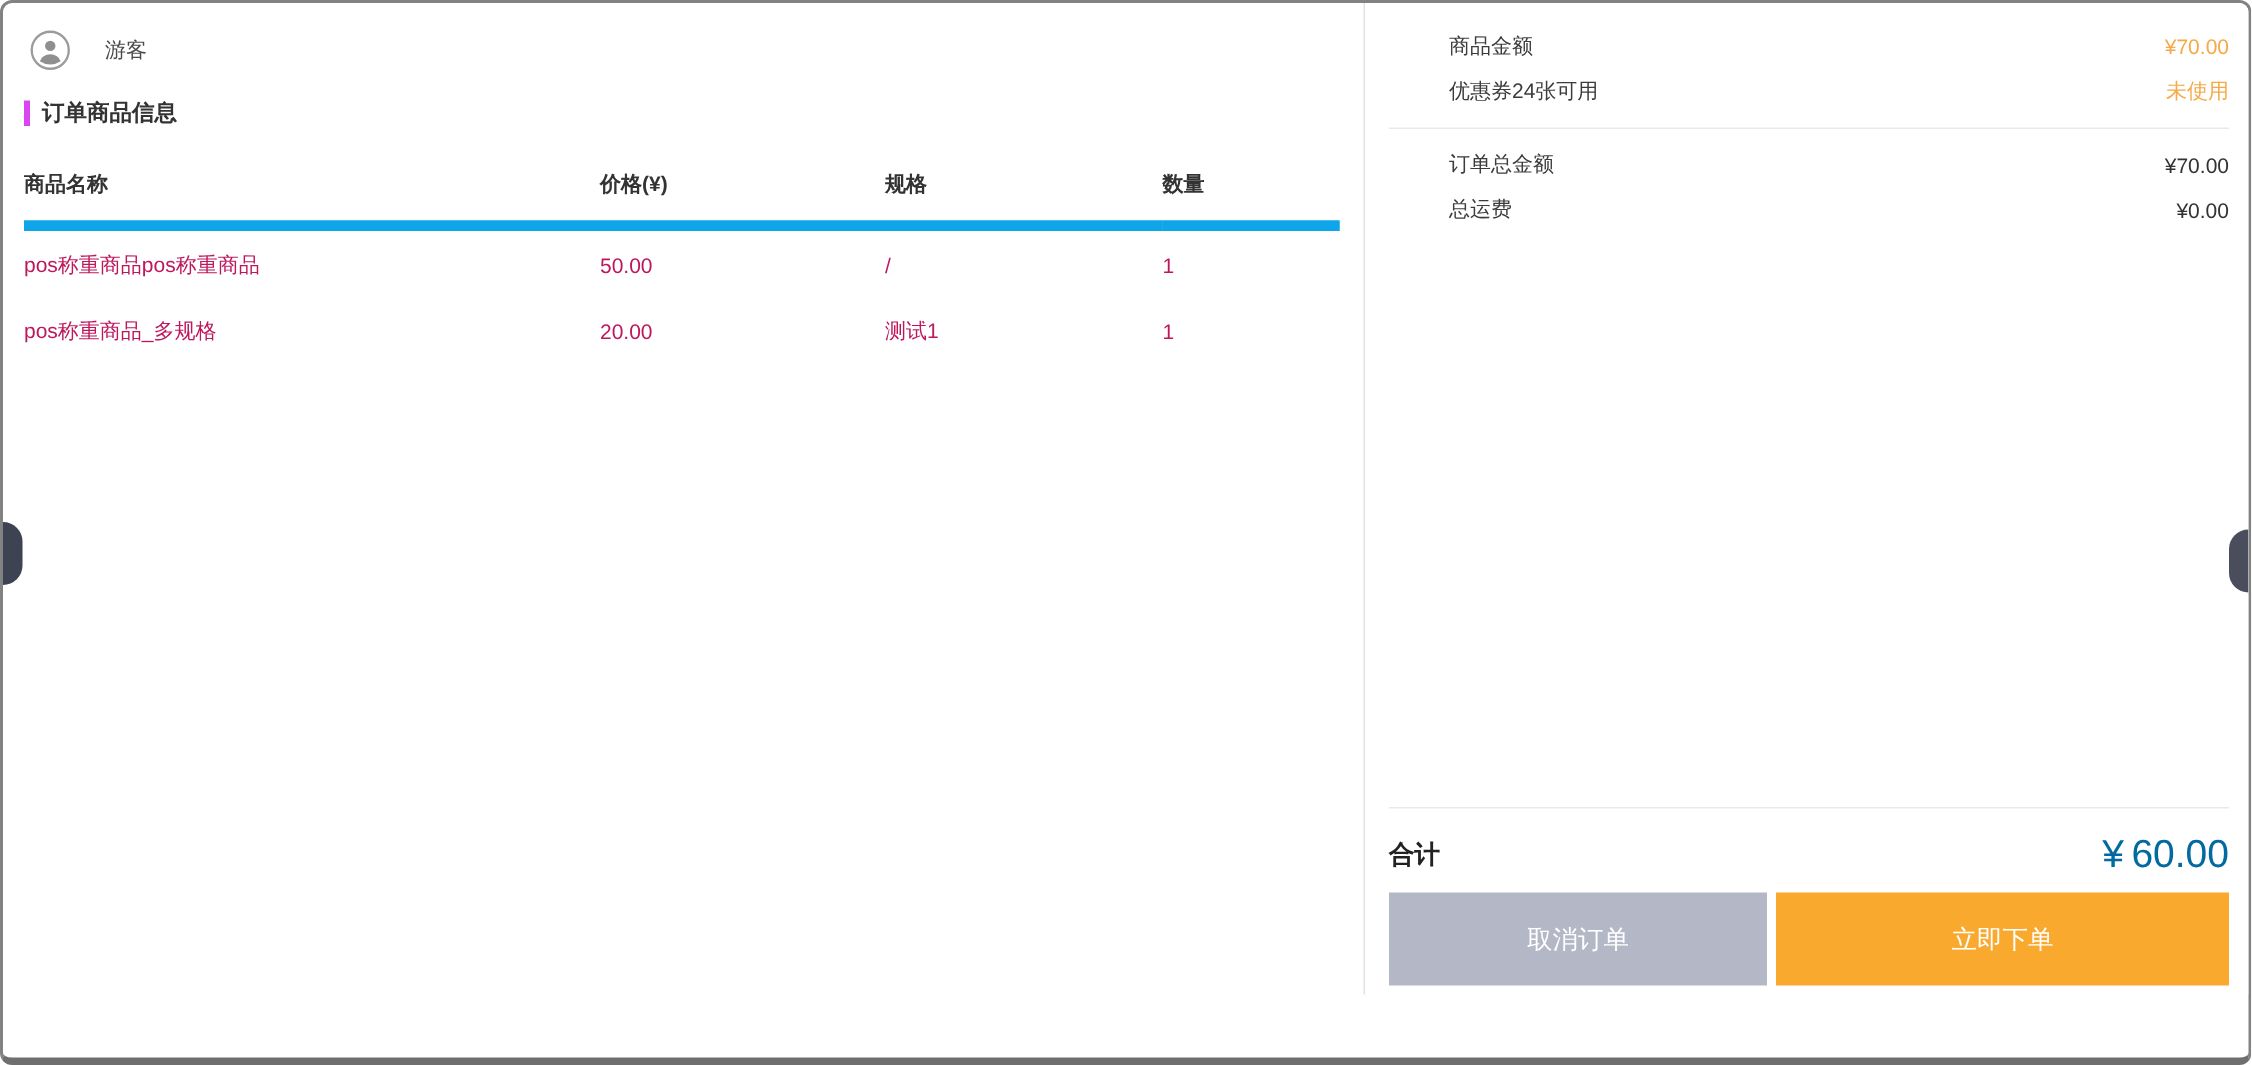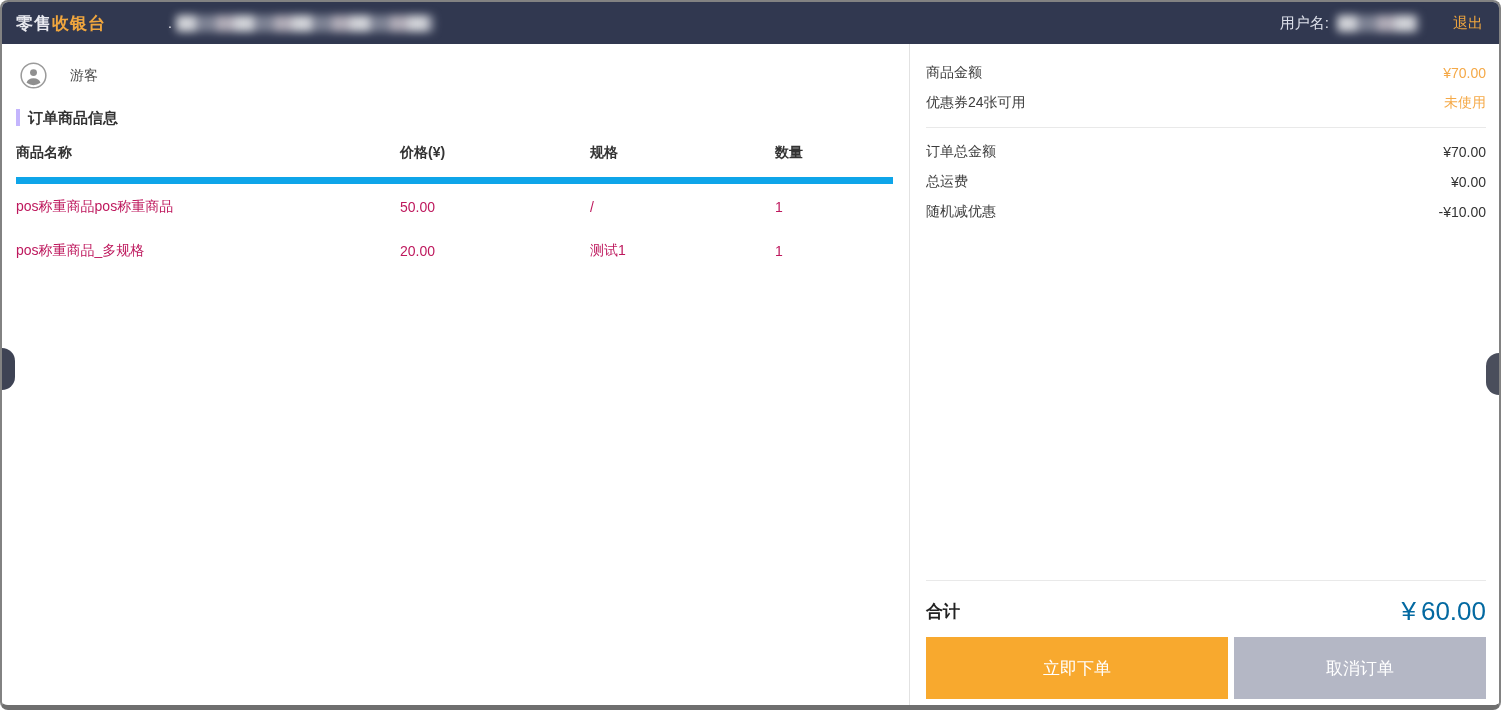--- a/index.html
+++ b/index.html
@@ -49,24 +49,24 @@
     width: 908px;
     border-right: 1px solid #e2e2e2;
     padding: 16px 16px 0 14px;
   }
   .guest-row { display: flex; align-items: center; margin: 2px 0 20px 4px; gap: 14px; }
   .avatar { width: 27px; height: 27px; flex: 0 0 27px; }
   .guest-name { font-size: 14px; color: #4a4a4a; margin-left: 9px; }
 
   .section-title {
     font-size: 15px; font-weight: bold; color: #333;
-    border-left: 4px solid #c4b5fd;
+    border-left: 4px solid #d946ef;
     padding-left: 8px;
     line-height: 17px;
-    margin-bottom: 12px;
+    margin-bottom: 24px;
   }
 
   table.items { width: 100%; border-collapse: collapse; table-layout: fixed; }
   table.items col.c-name  { width: auto;  }
   table.items col.c-price { width: 190px; }
   table.items col.c-spec  { width: 185px; }
   table.items col.c-qty   { width: 118px; }
   table.items th {
     text-align: left; font-size: 14px; font-weight: bold; color: #333;
     padding: 6px 0 15px 0;
@@ -79,21 +79,21 @@
 
   
   .right-panel {
     flex: 1;
     display: flex; flex-direction: column;
     padding: 14px 13px 6px 16px;
     background: #fff;
   }
   .sum-row {
     display: flex; justify-content: space-between; align-items: center;
-    min-height: 30px; font-size: 14px;
+    min-height: 30px; font-size: 14px; margin-left: 40px;
   }
   .sum-row .label { color: #3c3c3c; }
   .sum-row .value { color: #333; }
   .sum-row .value.accent { color: #f5a947; }
   .divider { border-top: 1px solid #e9e9e9; margin: 9px 0; }
   .grow { flex: 1; }
 
   .total-row {
     display: flex; justify-content: space-between; align-items: center;
     margin: 6px 0 10px 0;
@@ -114,31 +114,20 @@
   
   .edge-handle { position: absolute; width: 13px; height: 42px; cursor: pointer; }
   .edge-handle.left  { left: 0;  top: 346px; background: #3e4354; border-radius: 0 24px 24px 0; }
   .edge-handle.right { right: 0; top: 351px; background: #4a4e5c; border-radius: 24px 0 0 24px; }
 </style>
 </head>
 <body>
 
 <div class="window">
 
-  <div class="topbar">
-    <div class="brand">
-      <span class="prefix">零售</span><span class="accent">收银台</span>
-    </div>
-    <span class="redact-dot">.</span>
-    <div class="redacted title-blur"></div>
-    <div class="topbar-spacer"></div>
-    <span class="username-label">用户名:</span>
-    <div class="redacted user-blur"></div>
-    <span class="logout">退出</span>
-  </div>
 
   <div class="content">
 
     <div class="left-panel">
       <div class="guest-row">
         <span class="avatar">
           <svg viewBox="0 0 28 28" width="27" height="27">
             <circle cx="14" cy="14" r="12.8" fill="none" stroke="#9b9b9b" stroke-width="1.6"></circle>
             <circle cx="14" cy="11" r="3.6" fill="#8f8f8f"></circle>
             <path d="M6.8 21.6 a7.4 6.2 0 0 1 14.4 0 a12.8 12.8 0 0 1 -14.4 0 Z" fill="#8f8f8f"></path>
@@ -195,36 +184,32 @@
       <div class="divider"></div>
 
       <div class="sum-row">
         <span class="label">订单总金额</span>
         <span class="value">¥70.00</span>
       </div>
       <div class="sum-row">
         <span class="label">总运费</span>
         <span class="value">¥0.00</span>
       </div>
-      <div class="sum-row">
-        <span class="label">随机减优惠</span>
-        <span class="value">-¥10.00</span>
-      </div>
 
       <div class="grow"></div>
 
       <div class="divider"></div>
 
       <div class="total-row">
         <span class="total-label">合计</span>
         <span class="total-amount"><span class="cur">¥</span><span>60.00</span></span>
       </div>
 
       <div class="btn-row">
+        <button class="btn btn-cancel">取消订单</button>
         <button class="btn btn-submit">立即下单</button>
-        <button class="btn btn-cancel">取消订单</button>
       </div>
     </div>
   </div>
 
   <div class="edge-handle left"></div>
   <div class="edge-handle right"></div>
 </div>
 
 </body></html>

